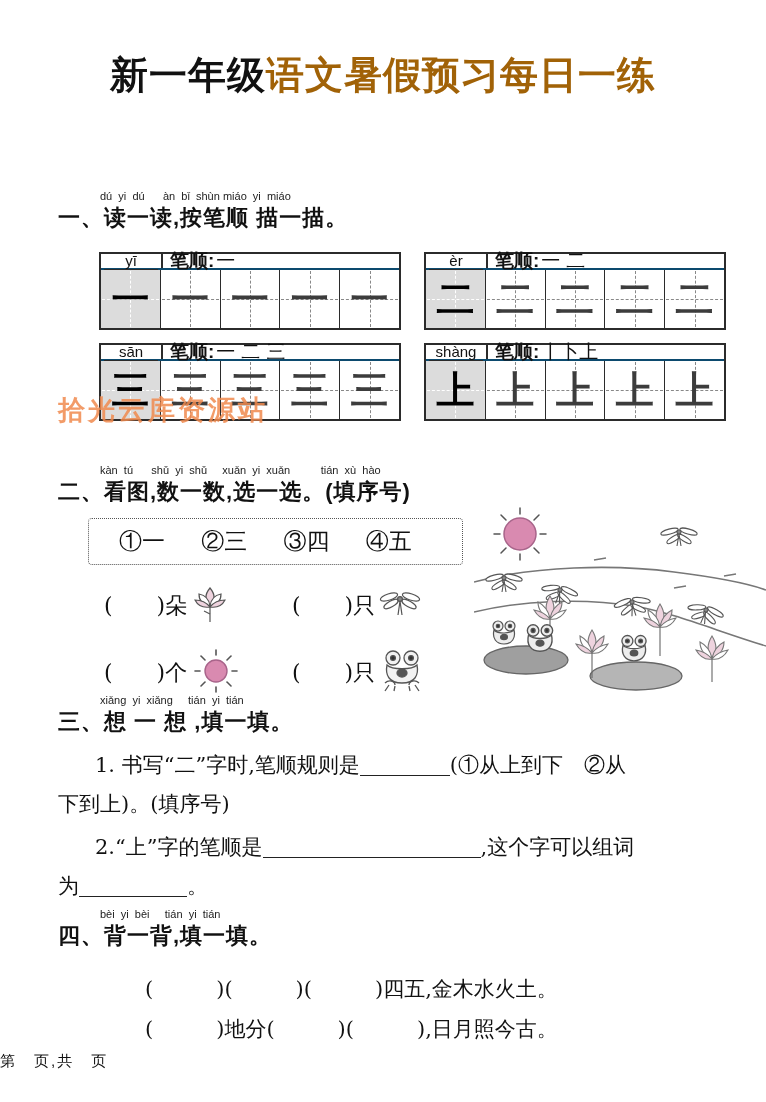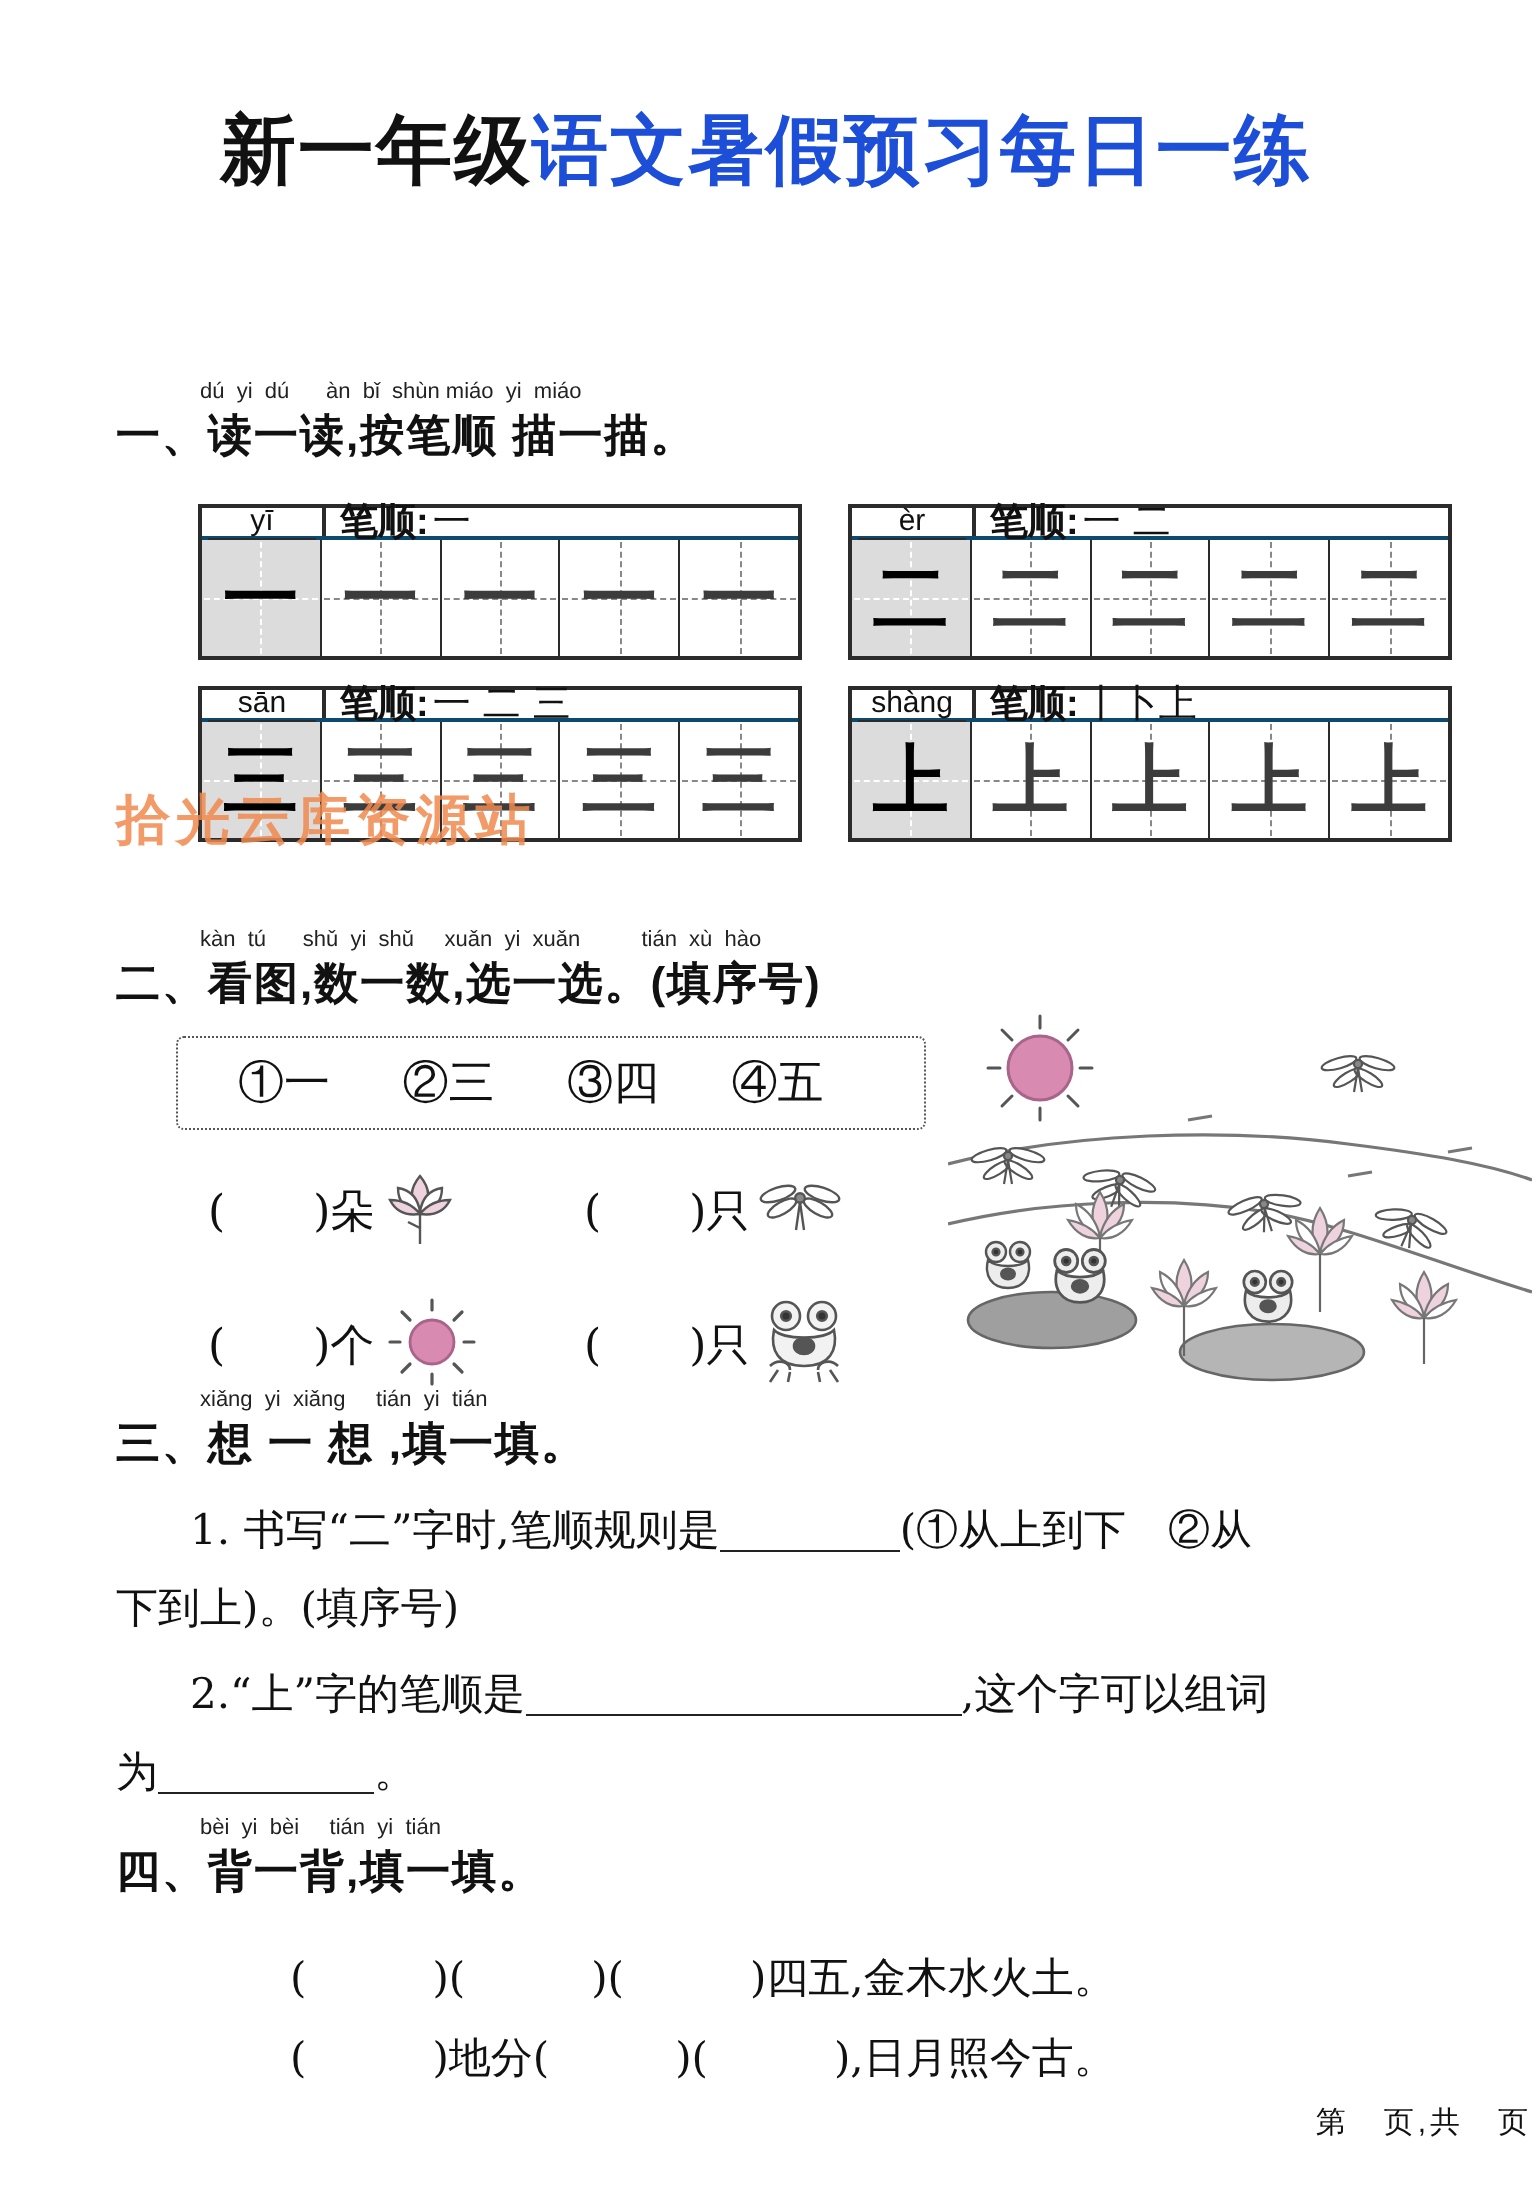--- a/index.html
+++ b/index.html
@@ -6,21 +6,21 @@
   html,body { background:#e9e9e9; }
   .page {
     position:relative; width:766px; height:1102px; margin:0 auto;
     background:#ffffff; overflow:hidden;
     font-family:"Liberation Sans", sans-serif; color:#111;
   }
 
   
   .header { position:absolute; top:50px; left:0; width:100%; text-align:center; }
   .title { font-size:38px; font-weight:bold; letter-spacing:1px; }
-  .title .t-red { color:#1d4ed8; }
+  .title .t-red { color:#a16207; }
   .subtitle { margin-top:12px; font-size:23px; font-weight:bold; letter-spacing:2px; }
 
   
   .sec { position:absolute; left:58px; }
   .pinyin-line { margin-left:42px; font-size:11px; color:#222; white-space:pre-wrap; }
   .sec-heading { font-size:22px; font-weight:bold; letter-spacing:1px; margin-top:1px; white-space:pre-wrap; }
 
   
   .grids {
     position:absolute; top:252px; left:99px;
@@ -74,21 +74,21 @@
   
   .qline { font-family:"DejaVu Serif", serif; font-size:21px; line-height:39px; white-space:pre-wrap; }
   .indent { padding-left:37px; }
   .blank { display:inline-block; border-bottom:1.5px solid #222; height:24px; vertical-align:-4px; }
   .b-90  { width:90px; }
   .b-215 { width:218px; }
   .b-105 { width:108px; }
   .s4line { font-family:"DejaVu Serif", serif; font-size:21px; line-height:40px; white-space:pre-wrap; padding-left:87px; }
 
   
-  .footer { position:absolute; top:1052px; left:0; width:100%; text-align:right; font-size:15px; letter-spacing:2px; white-space:pre-wrap; }
+  .footer { position:absolute; top:1052px; left:0; width:100%; text-align:left; font-size:15px; letter-spacing:2px; white-space:pre-wrap; }
 </style>
 </head>
 <body>
 
 <div class="page">
 
   <div class="header">
     <div class="title"><span class="t-black">新一年级</span><span class="t-red">语文暑假预习每日一练</span></div>
   </div>
 

